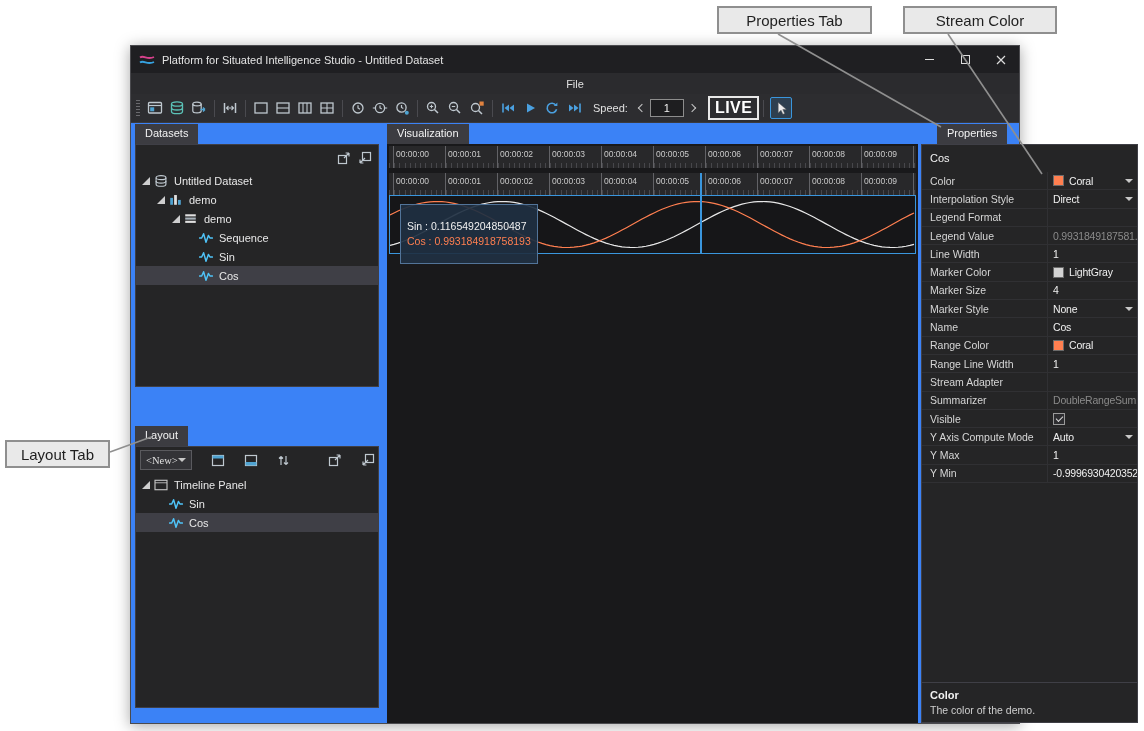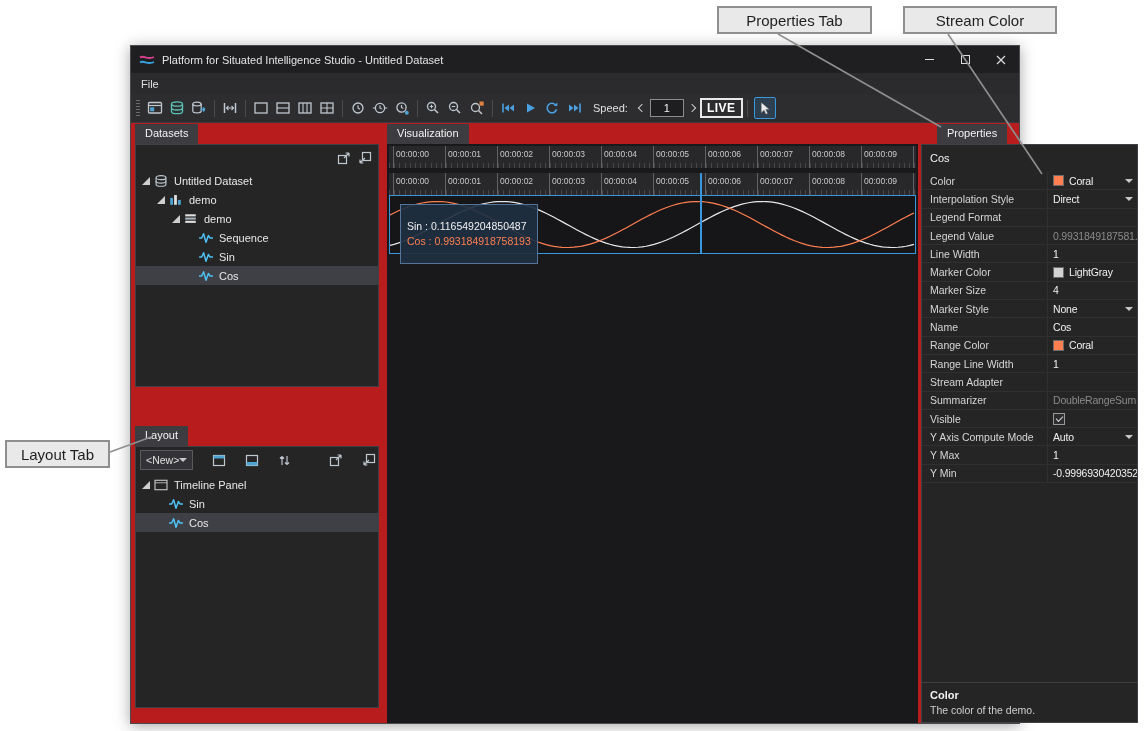--- a/index.html
+++ b/index.html
@@ -7,49 +7,49 @@
   body { font-family:"Liberation Sans", sans-serif; }
   .stage { position:relative; width:1144px; height:731px; overflow:hidden; background:#ffffff; }
 
   
   .callout { position:absolute; background:#e9e9e9; border:2px solid #8f8f8f; color:#1f1f1f;
              font-size:15px; display:flex; align-items:center; justify-content:center; z-index:6; }
   .callout-lines { position:absolute; left:0; top:0; width:1144px; height:731px; z-index:5; pointer-events:none; }
 
   
   .app { position:absolute; left:130px; top:45px; width:890px; height:679px;
-         background:#b91c1c; border:1px solid #4a4a4e; box-shadow:0 2px 14px rgba(0,0,0,0.35); z-index:1; }
+         background:#3b82f6; border:1px solid #4a4a4e; box-shadow:0 2px 14px rgba(0,0,0,0.35); z-index:1; }
 
   .titlebar { position:absolute; left:0; top:0; width:100%; height:27px; background:#1f1f22;
               display:flex; align-items:center; padding-left:8px; }
   .title-text { color:#e4e4e4; font-size:11px; margin-left:7px; }
   .win-btns { position:absolute; right:0; top:0; height:27px; display:flex; }
   .win-btn { width:36px; height:27px; display:flex; align-items:center; justify-content:center; }
   .glyph-min { width:9px; height:1px; background:#dcdcdc; }
   .glyph-max { width:9px; height:9px; border:1px solid #dcdcdc; }
 
   .menubar { position:absolute; left:0; top:27px; width:100%; height:21px; background:#2b2b2e;
-             display:flex; align-items:center; }
+             display:flex; align-items:center;justify-content:center; }
   .menu-item { color:#e0e0e0; font-size:11px; padding:2px 10px; }
 
   .toolbar { position:absolute; left:0; top:48px; width:100%; height:29px; background:#2d2d30;
              display:flex; align-items:center; padding-left:5px; border-bottom:1px solid #3a3a3e; }
   .grip { width:4px; height:16px; margin-right:4px;
           background-image:repeating-linear-gradient(to bottom,#6a6a6e 0 1px,transparent 1px 3px); }
   .tb-btn { width:22px; height:22px; display:flex; align-items:center; justify-content:center; border-radius:2px; }
   .tb-sep { width:1px; height:17px; background:#4a4a4f; margin:0 4px; }
   .speed-label { color:#e0e0e0; font-size:11px; margin:0 6px 0 8px; }
   .spd-arrow { width:16px; height:18px; display:flex; align-items:center; justify-content:center; }
   .chev { width:6px; height:6px; border-left:1.6px solid #c8c8c8; border-bottom:1.6px solid #c8c8c8; }
   .chev-l { transform:rotate(45deg); }
   .chev-r { transform:rotate(225deg); }
   .speed-box { width:34px; height:18px; border:1px solid #8d8d8d; background:#1e1e20; color:#f0f0f0;
                font-size:11px; text-align:center; line-height:16px; }
-  .live-btn { border:2px solid #e8e8e8; color:#ffffff; font-weight:bold; font-size:12px;
-              padding:1px 5px; letter-spacing:0.5px; }
+  .live-btn { border:2px solid #e8e8e8; color:#ffffff; font-weight:bold; font-size:16px;
+              padding:1px 5px; margin-left:8px; letter-spacing:0.5px; }
   .cursor-btn { border:1px solid #3a96dd; background:rgba(58,150,221,0.18); margin-left:2px; }
 
   
   .tabstrip { position:absolute; height:20px; display:flex; }
   .tab { background:#3c3c41; color:#f2f2f2; font-size:11px; padding:3px 10px 0 10px; height:20px; }
   .panelbox { position:absolute; background:#252526; border:1px solid #3f3f46; }
 
   
   .tree { position:absolute; left:0; right:0; }
   .tree-row { height:19px; display:flex; align-items:center; font-size:11px; color:#e8e8e8; }
@@ -384,21 +384,21 @@
             </span>
             <span>Cos</span>
           </div>
         </div>
     </div>
 
     <div class="tabstrip" style="left:4px; top:380px;">
       <span class="tab">Layout</span>
     </div>
     <div class="panelbox" style="left:4px; top:400px; width:244px; height:262px;">
-      <div style="position:absolute; left:4px; top:3px; right:4px; display:flex; align-items:center; gap:19px;">
+      <div style="position:absolute; left:4px; top:3px; right:4px; display:flex; align-items:center; gap:19px;font-family:Liberation Serif, serif;">
         <span class="combo">
           <span>&lt;New&gt;</span>
           <span class="dd-tri"></span>
         </span>
         <span class="mini-btn">
           <svg width="14" height="13" viewBox="0 0 14 13">
               <rect x="1.5" y="1.5" width="11" height="10" fill="none" stroke="#bfc8cf" stroke-width="1.2"></rect>
               <rect x="1.5" y="1.5" width="11" height="3" fill="#4fa3d1"></rect>
             </svg>
         </span>

